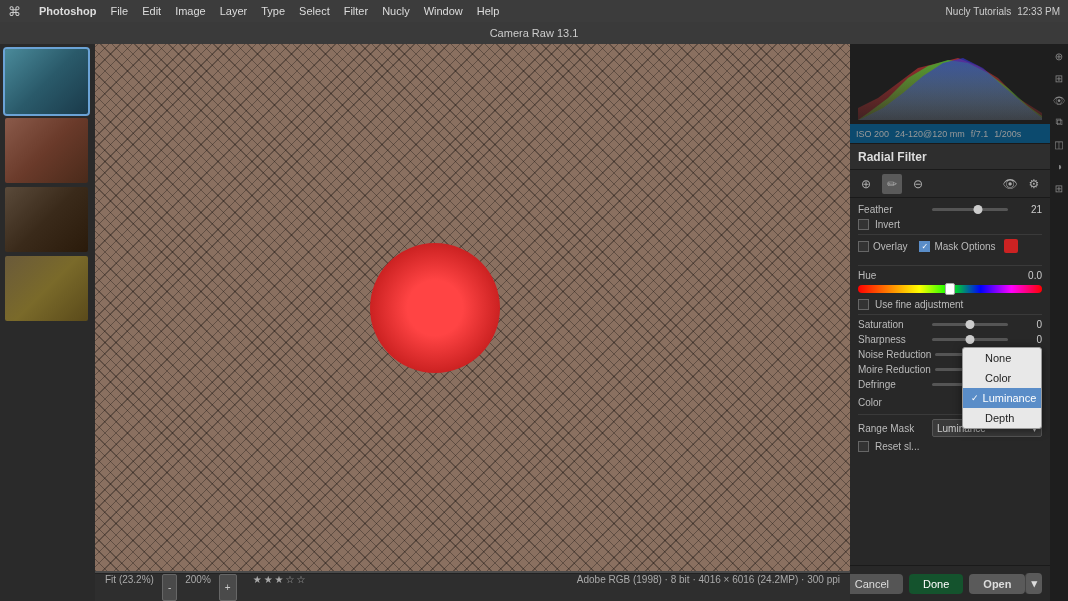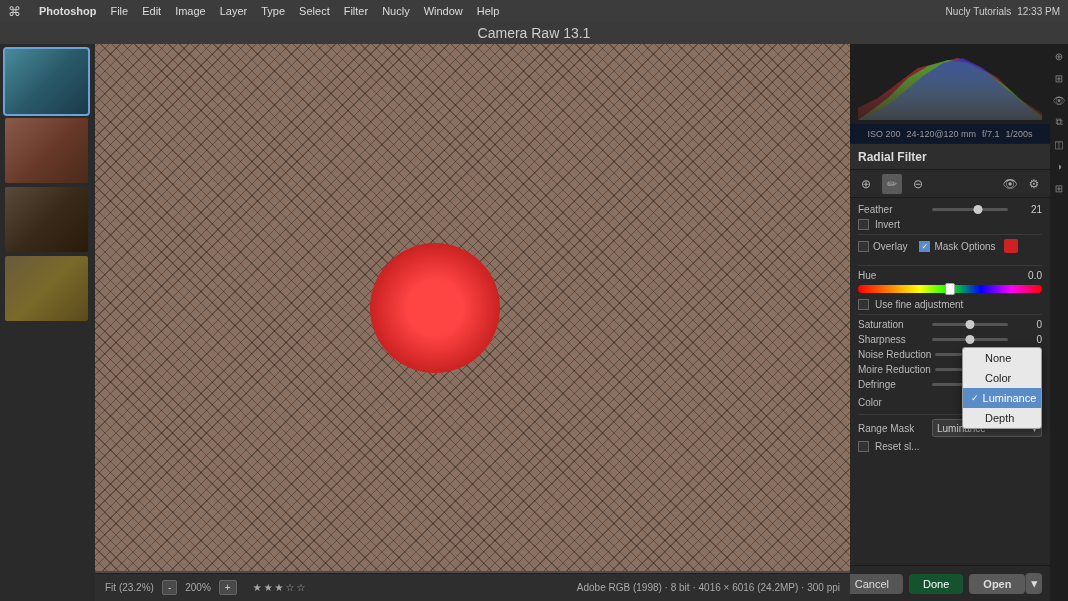--- a/index.html
+++ b/index.html
@@ -50,21 +50,21 @@
 
     
     .title-bar {
       position: absolute;
       top: 22px; left: 0; right: 0;
       height: 22px;
       background: #3a3a3a;
       display: flex;
       align-items: center;
       justify-content: center;
-      font-size: 14px;
+      font-size: 11px;
       color: #ccc;
     }
 
     
     .main-area {
       position: absolute;
       top: 44px; left: 0; right: 0; bottom: 0;
       display: flex;
     }
 
@@ -133,21 +133,20 @@
       transform: translate(-50%, -50%);
     }
 
     
     .status-bar {
       position: absolute;
       bottom: 0; left: 0; right: 0;
       height: 28px;
       background: #2e2e2e;
       display: flex;
-      align-items: center;
       padding: 0 10px;
       gap: 8px;
       font-size: 10px;
       color: #aaa;
       border-top: 1px solid #222;
     }
     .status-bar .stars {
       display: flex;
       gap: 2px;
       margin: 0 8px;
@@ -175,29 +174,28 @@
     .histogram-area {
       height: 80px;
       background: #1e1e1e;
       position: relative;
       padding: 4px;
     }
 
     
     .exif-bar {
       height: 20px;
-      background: #0f172a;
+      background: #0c4a6e;
       display: flex;
       align-items: center;
       padding: 0 6px;
       font-size: 9px;
       color: #999;
       gap: 6px;
       border-bottom: 1px solid #1a1a1a;
-      justify-content: center;
     }
 
     
     .panel-title {
       height: 26px;
       background: #2e2e2e;
       display: flex;
       align-items: center;
       padding: 0 8px;
       font-size: 12px;

